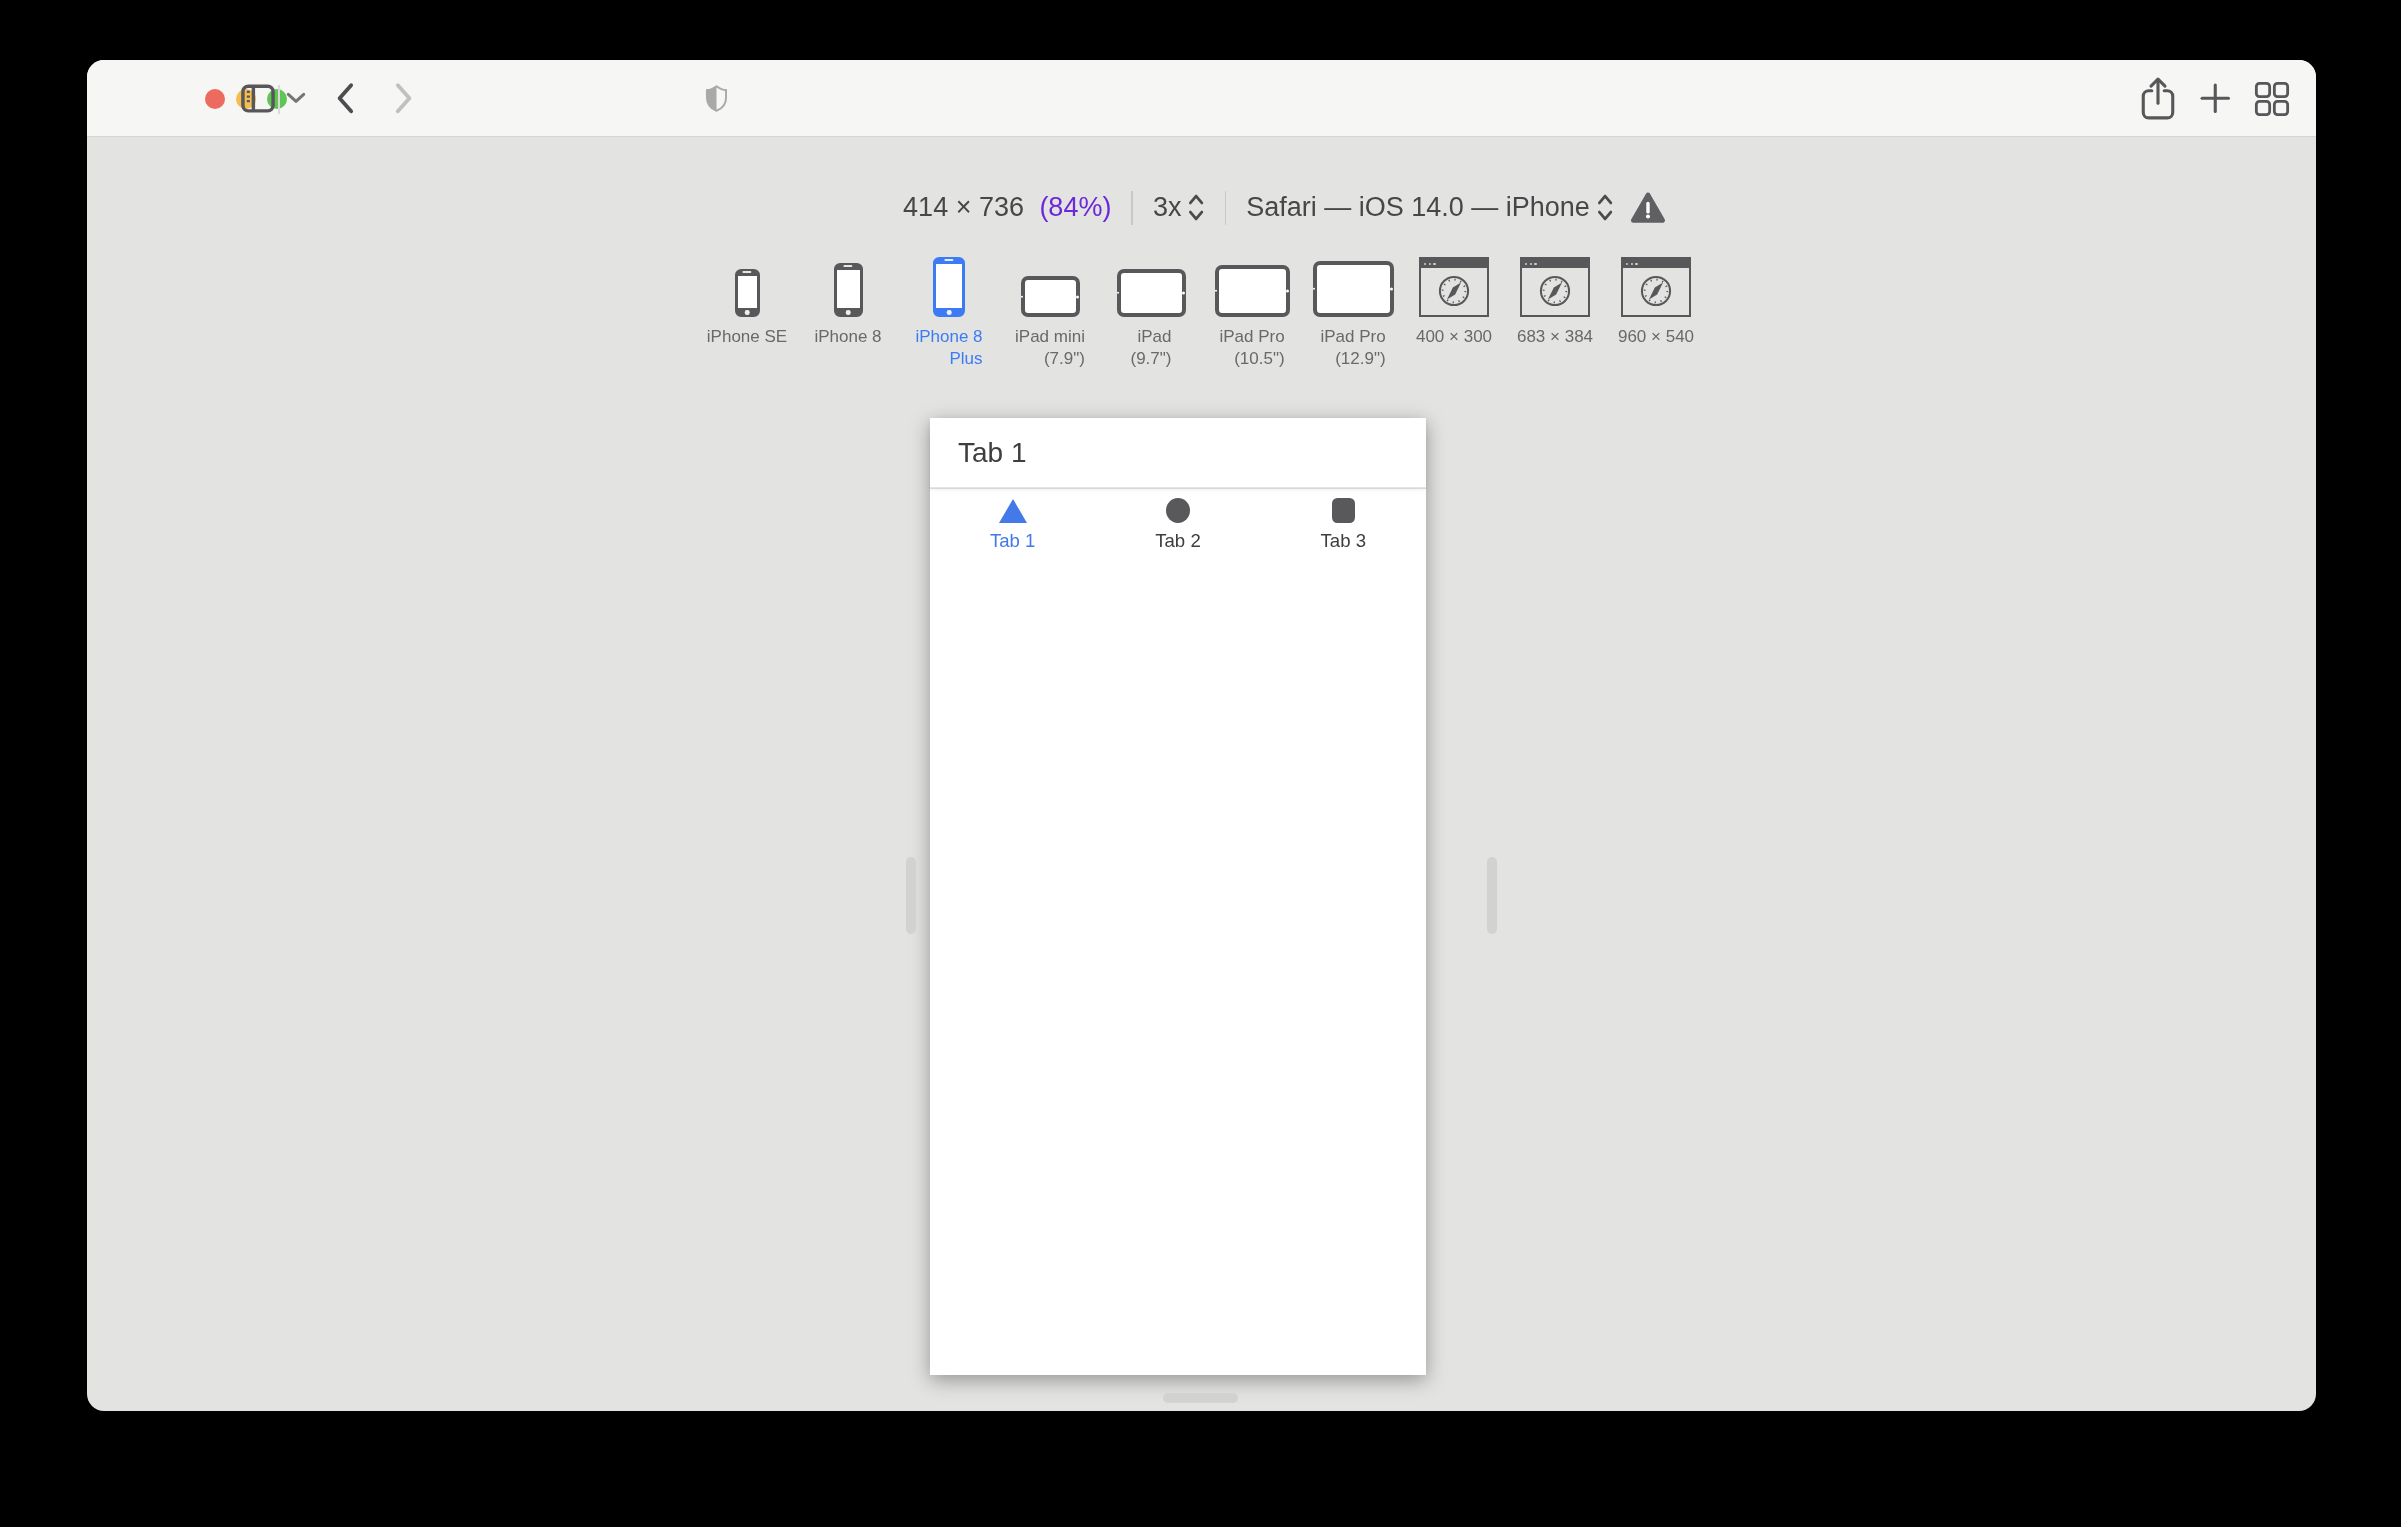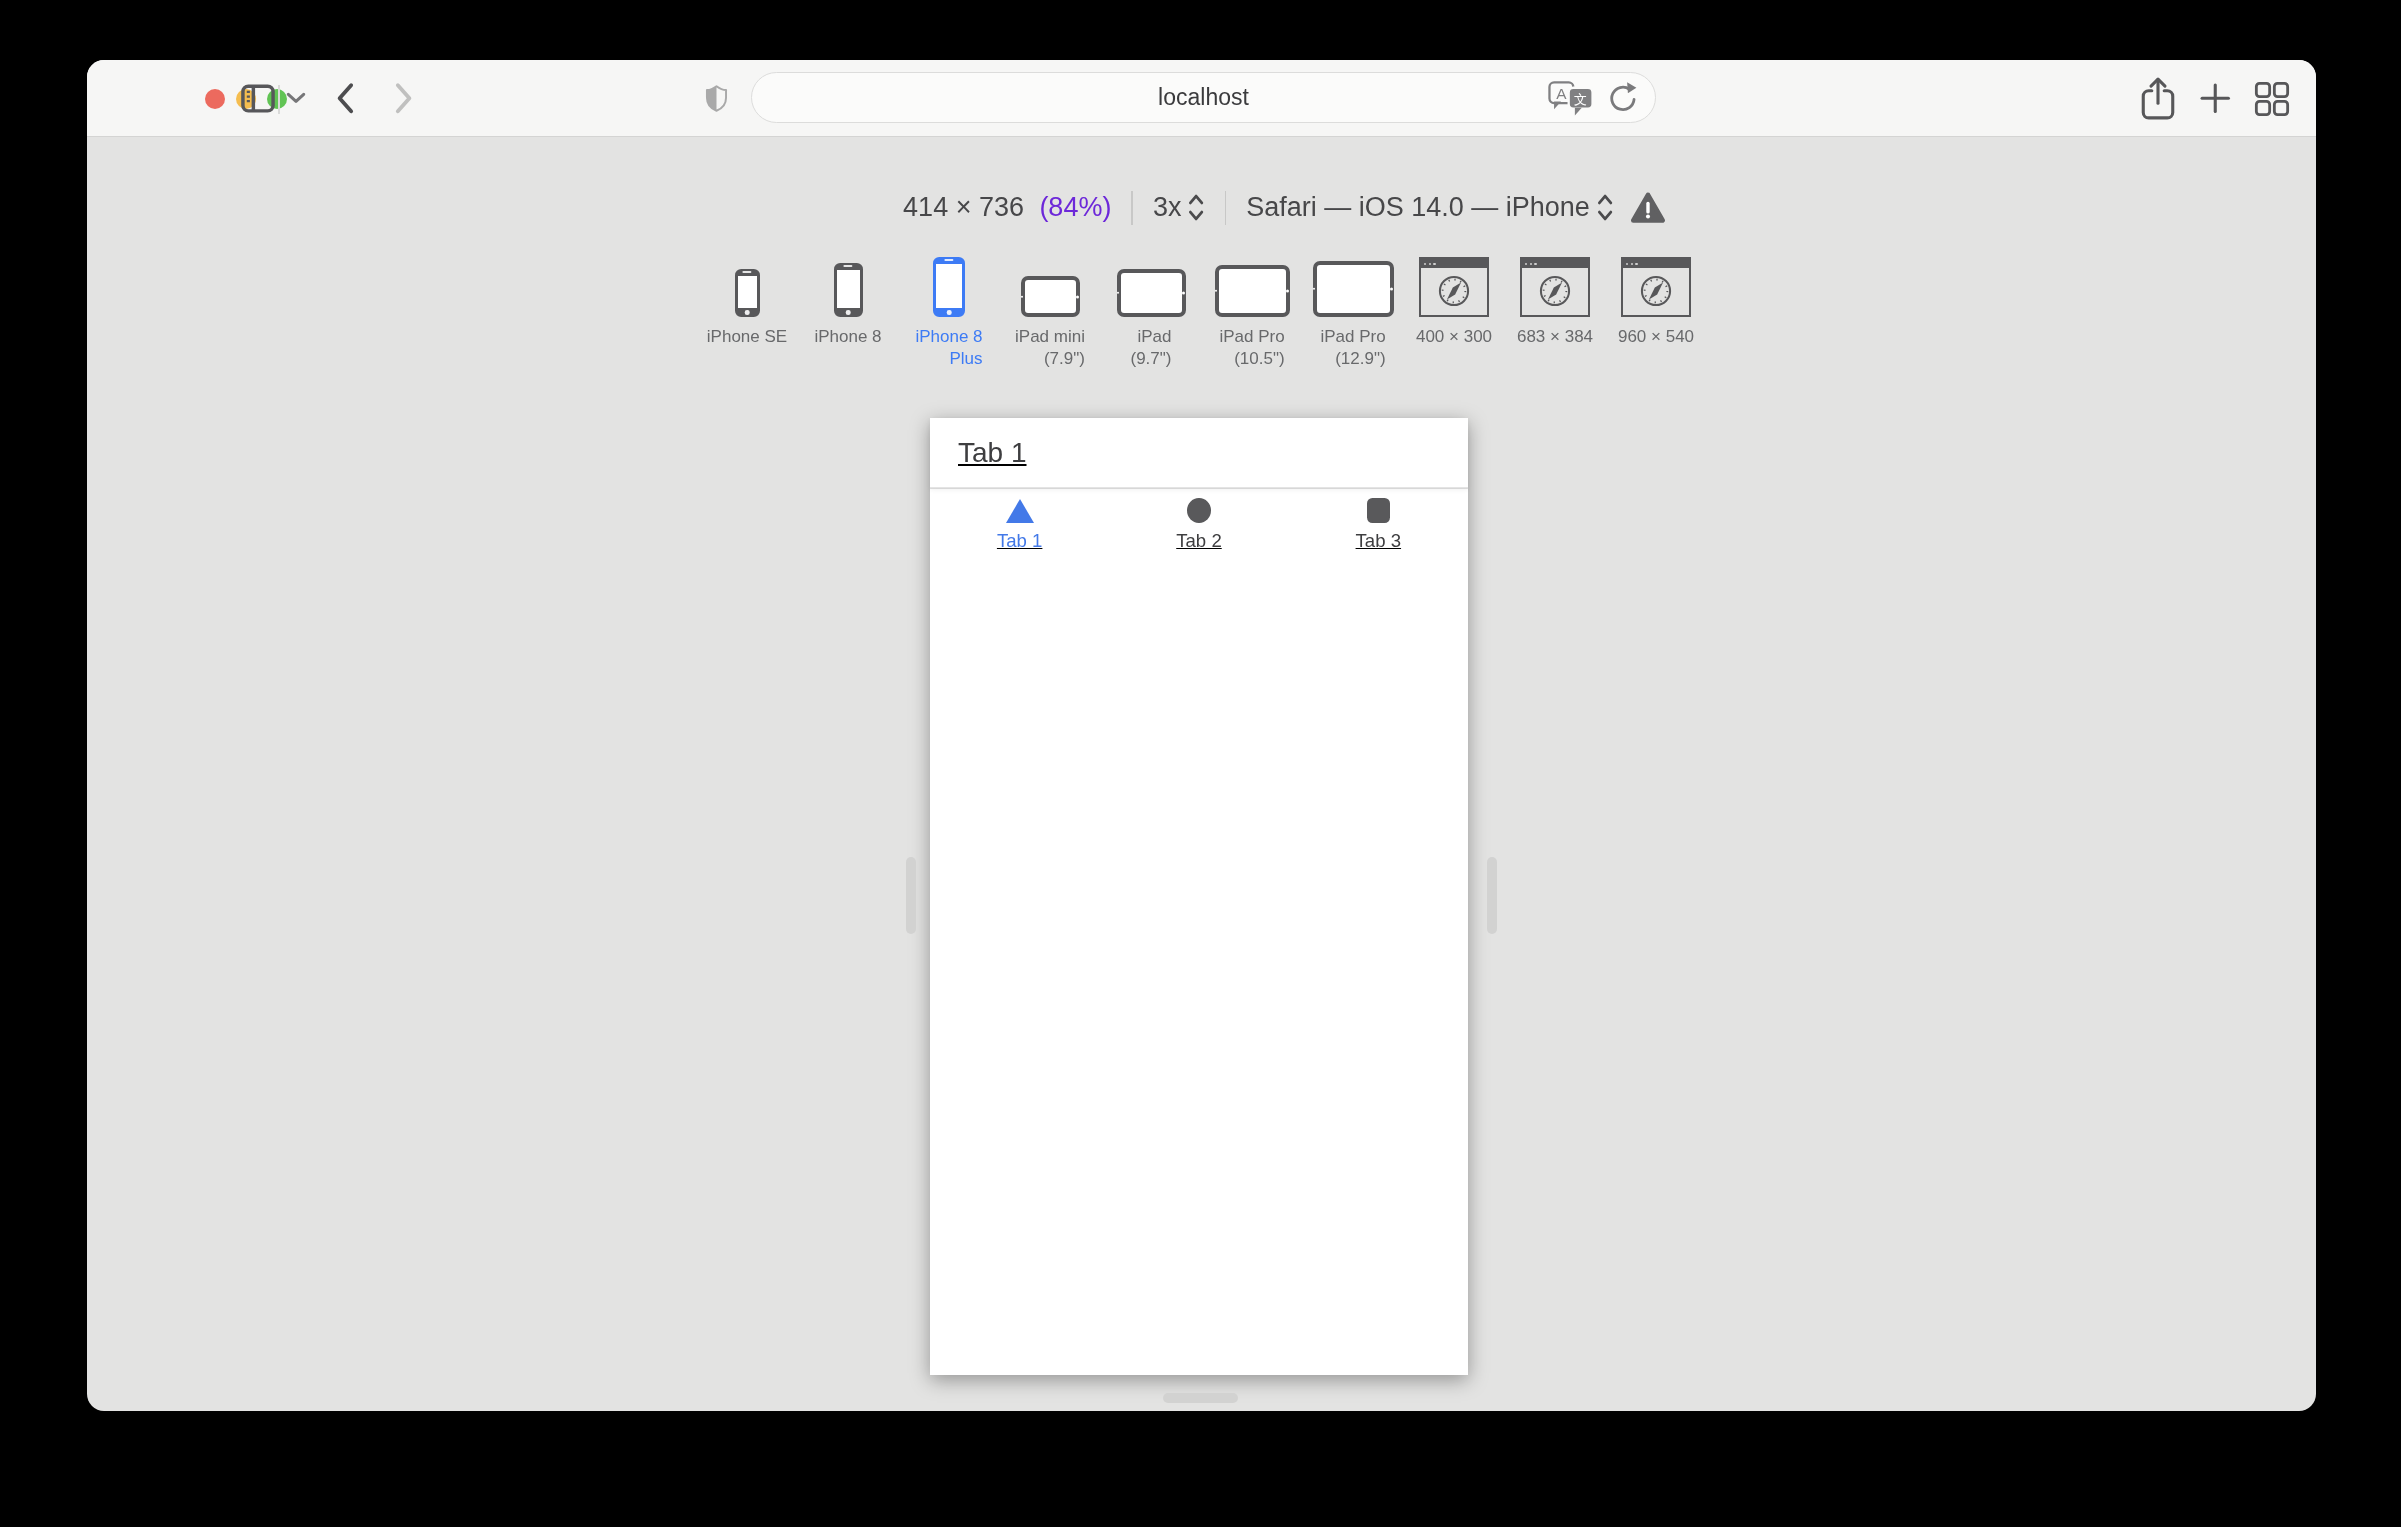--- a/index.html
+++ b/index.html
@@ -64,22 +64,22 @@
   .tablet.ipad { width:69px; height:48px; }
   .tablet.pro10 { width:75px; height:52px; }
   .tablet.pro12 { width:81px; height:56px; }
 
   .dev-window { width:70px; height:60px; border:2.3px solid #58585A; background:#E3E3E2; }
   .dw-bar { height:9.3px; background:#58585A; display:flex; align-items:center; gap:2.3px; padding-left:3.1px; }
   .dw-bar i { width:2.3px; height:2.3px; border-radius:50%; background:#CFCFCF; }
   .dw-body { height:46px; display:flex; align-items:center; justify-content:center; }
 
   
-  .viewport { position:absolute; left:843px; top:281px; width:538px; height:957px; background:#fff;
-              box-shadow:0 4.6px 18.6px rgba(0,0,0,.35); display:flex; flex-direction:column;text-decoration:underline; }
+  .viewport { position:absolute; left:843px; top:281px; width:496px; height:957px; background:#fff;
+              box-shadow:0 4.6px 18.6px rgba(0,0,0,.35); display:flex; flex-direction:column; }
   .vp-header { height:70px; flex:none; background:#fff; border-bottom:1.5px solid #E4E4E4;
                box-shadow:0 1.5px 4.6px rgba(0,0,0,.06); display:flex; align-items:center; padding-left:28px;
                font-size:28px; color:#3E3E40; position:relative; z-index:2; }
   .vp-main { flex:1; display:flex; flex-direction:column; align-items:center; justify-content:center; gap:10.8px; }
   .vp-heading { font-size:29px; font-weight:bold; color:#0F0F10; }
   .vp-sub { font-size:22.4px; color:#909092; }
   .vp-sub a { color:#4478E8; text-decoration:none; }
   .vp-tabbar { height:73px; flex:none; border-top:1.5px solid #E1E1E1; display:flex; }
   .vp-tab { flex:1; display:flex; flex-direction:column; align-items:center; justify-content:center; gap:7px; cursor:pointer; }
   .vp-tab-label { font-size:18.6px; color:#3E3E40; }
@@ -136,41 +136,20 @@
         </svg>
       </div>
 
       <div class="tb-icon" style="left:616px; width:26px;">
         <svg width="23" height="29" viewBox="0 0 30 38">
           <path d="M15 3 C11 6 5 8 2.5 8 L2.5 18 C2.5 27 8.5 32.5 15 35 C21.5 32.5 27.5 27 27.5 18 L27.5 8 C25 8 19 6 15 3 Z" fill="none" stroke="#A9A9A9" stroke-width="2.6" stroke-linejoin="round"></path>
           <path d="M15 3 C11 6 5 8 2.5 8 L2.5 18 C2.5 27 8.5 32.5 15 35 Z" fill="#A9A9A9"></path>
         </svg>
       </div>
 
-      <div class="url-field">
-        <div class="url-text">localhost</div>
-        <div class="url-icons">
-          <span>
-            <svg width="48" height="40" viewBox="0 0 62 52">
-              <rect x="3" y="7" width="31" height="27" rx="6" fill="none" stroke="#808082" stroke-width="3"></rect>
-              <polygon points="9,32 9,42 18,32" fill="#808082"></polygon>
-              <text x="18.5" y="28" font-size="20" fill="#808082" text-anchor="middle" font-family="Liberation Sans, sans-serif">A</text>
-              <rect x="28" y="14" width="31" height="27" rx="6" fill="#808082" stroke="#FBFBFA" stroke-width="3"></rect>
-              <polygon points="36,40 36,50 45,40" fill="#808082"></polygon>
-              <text x="43.5" y="34.5" font-size="17" fill="#FFFFFF" text-anchor="middle" font-family="Liberation Sans, sans-serif">文</text>
-            </svg>
-          </span>
-          <span>
-            <svg width="32.5" height="34" viewBox="0 0 42 44">
-              <path d="M29 12 A 14.5 14.5 0 1 0 35 25" fill="none" stroke="#7A7A7C" stroke-width="3.6" stroke-linecap="round"></path>
-              <polygon points="26,3 38,10 27,17" fill="#7A7A7C"></polygon>
-            </svg>
-          </span>
-        </div>
-      </div>
 
       <div class="right-icons">
         <span>
           <svg width="36" height="45" viewBox="0 0 46 58">
             <path d="M15 19 H11 a7 7 0 0 0 -7 7 v21 a7 7 0 0 0 7 7 h24 a7 7 0 0 0 7 -7 V26 a7 7 0 0 0 -7 -7 h-4" fill="none" stroke="#575759" stroke-width="4" stroke-linecap="round"></path>
             <line x1="23" y1="35" x2="23" y2="5" stroke="#575759" stroke-width="4" stroke-linecap="round"></line>
             <polyline points="14,13 23,4 32,13" fill="none" stroke="#575759" stroke-width="4" stroke-linecap="round" stroke-linejoin="round"></polyline>
           </svg>
         </span>
         <span>

